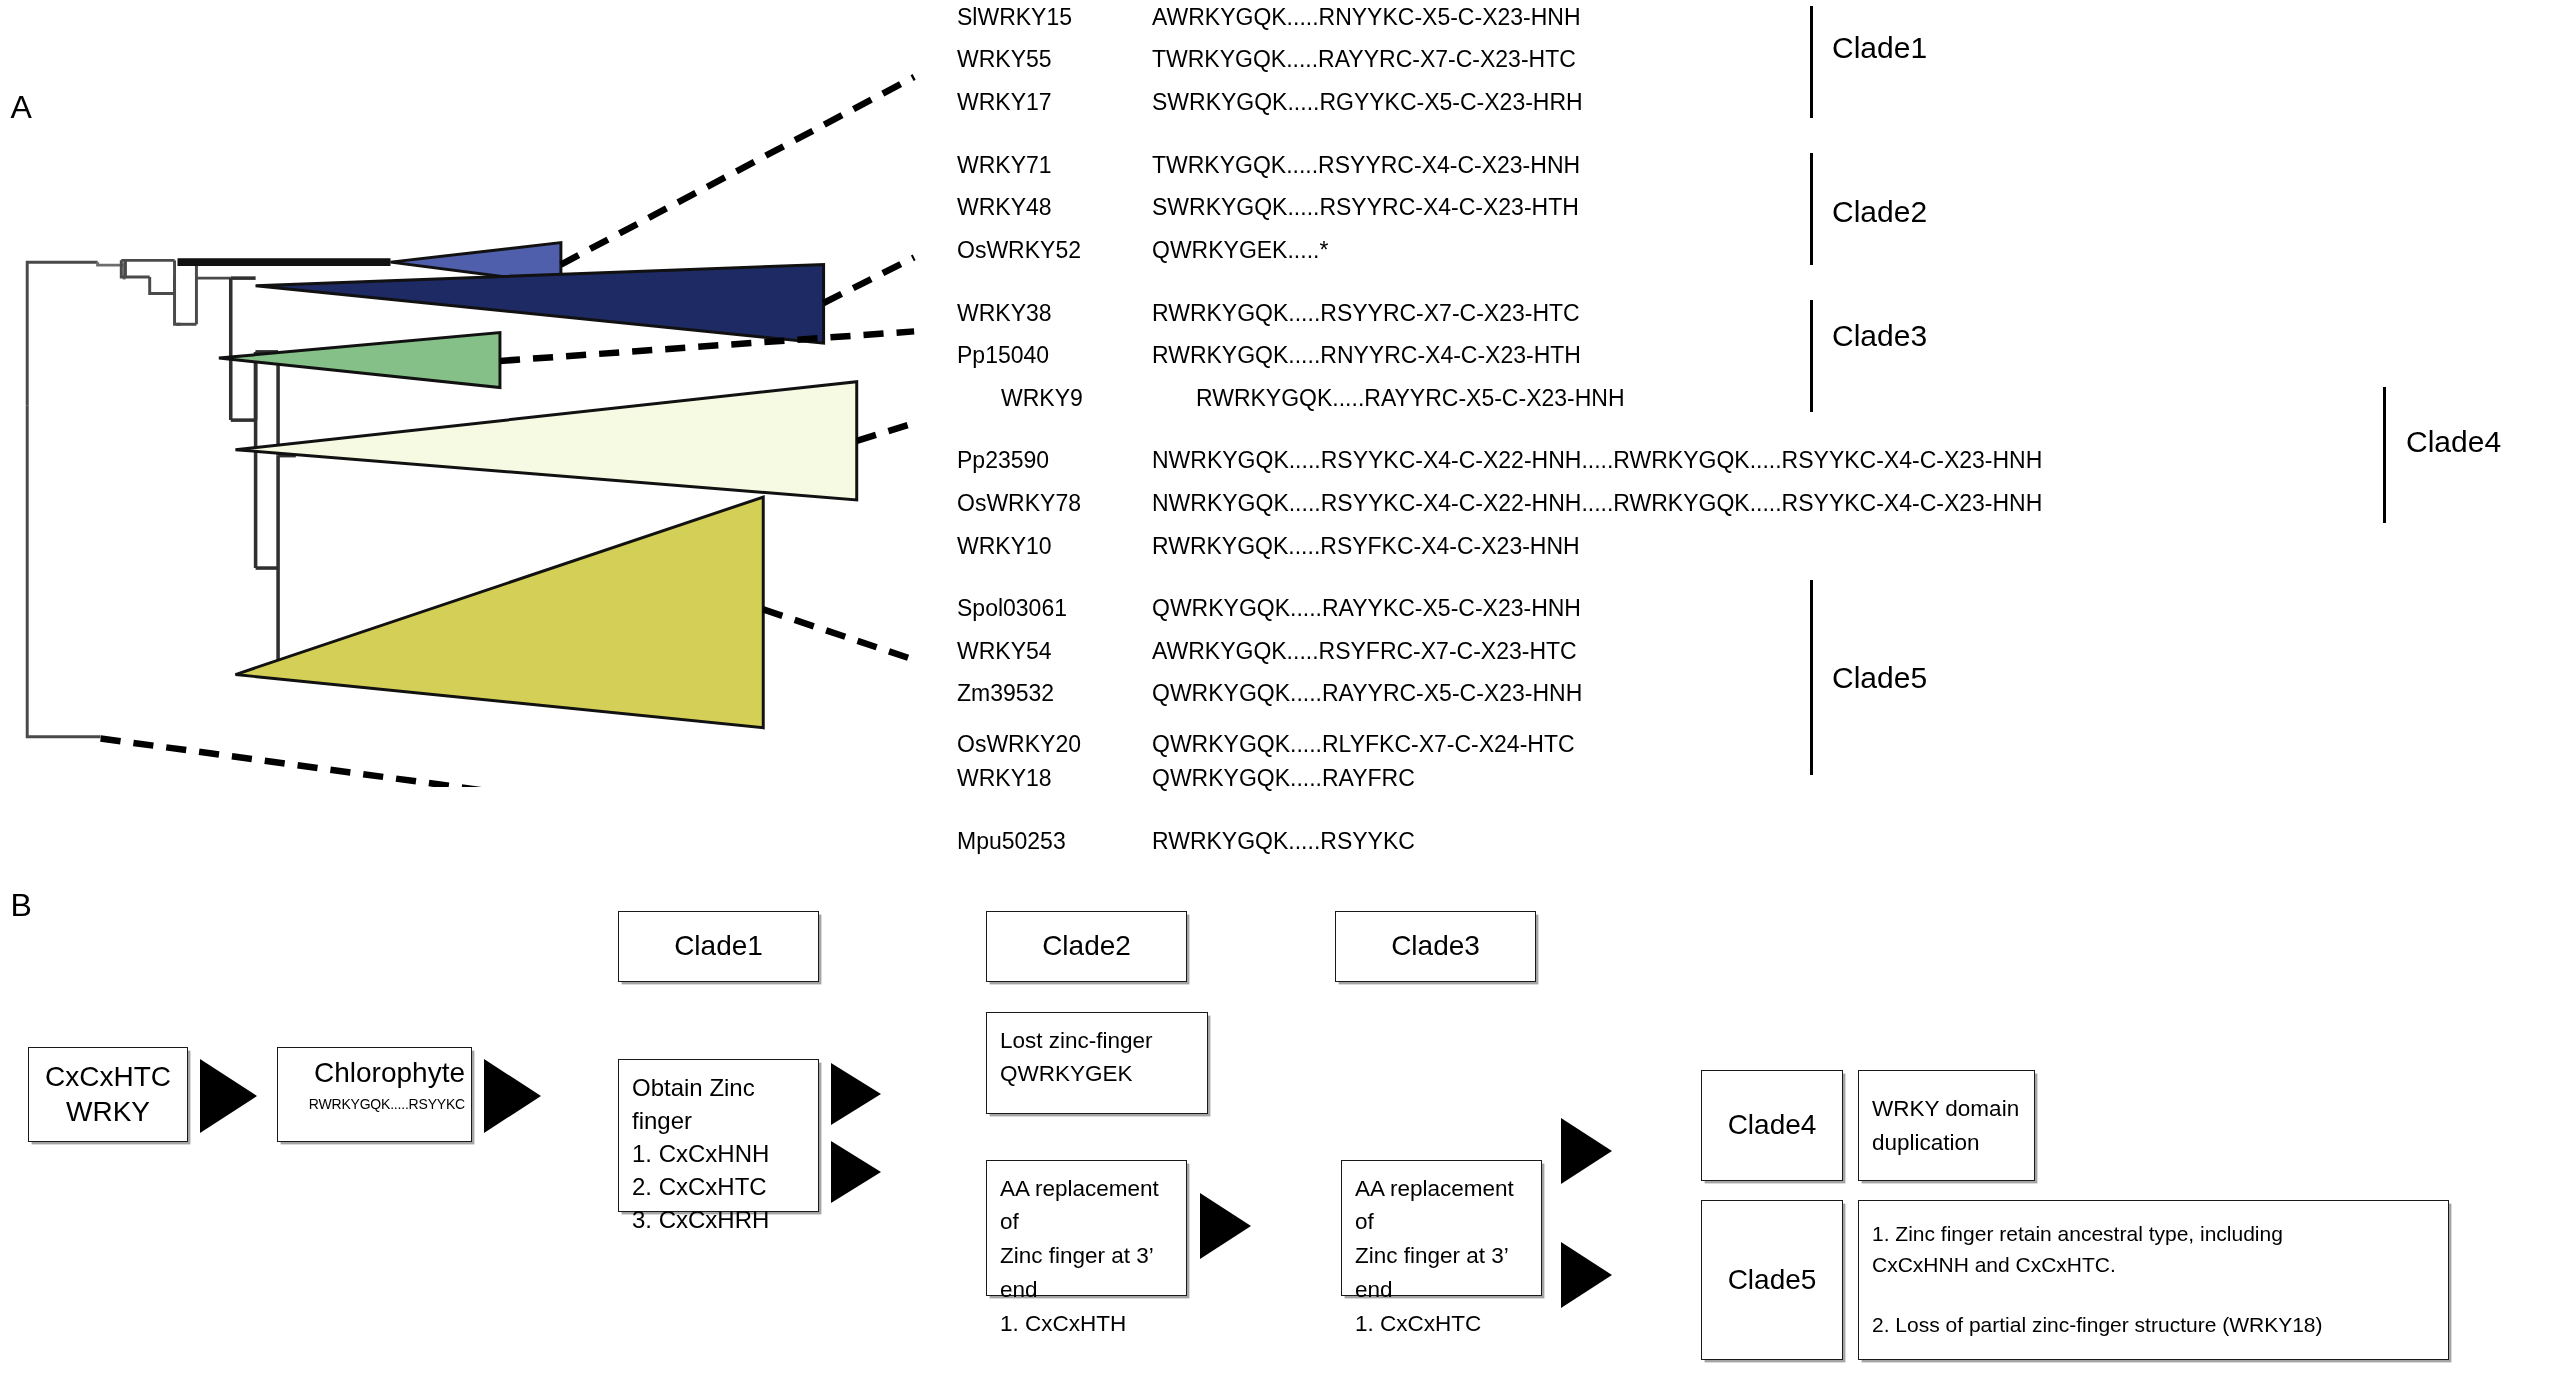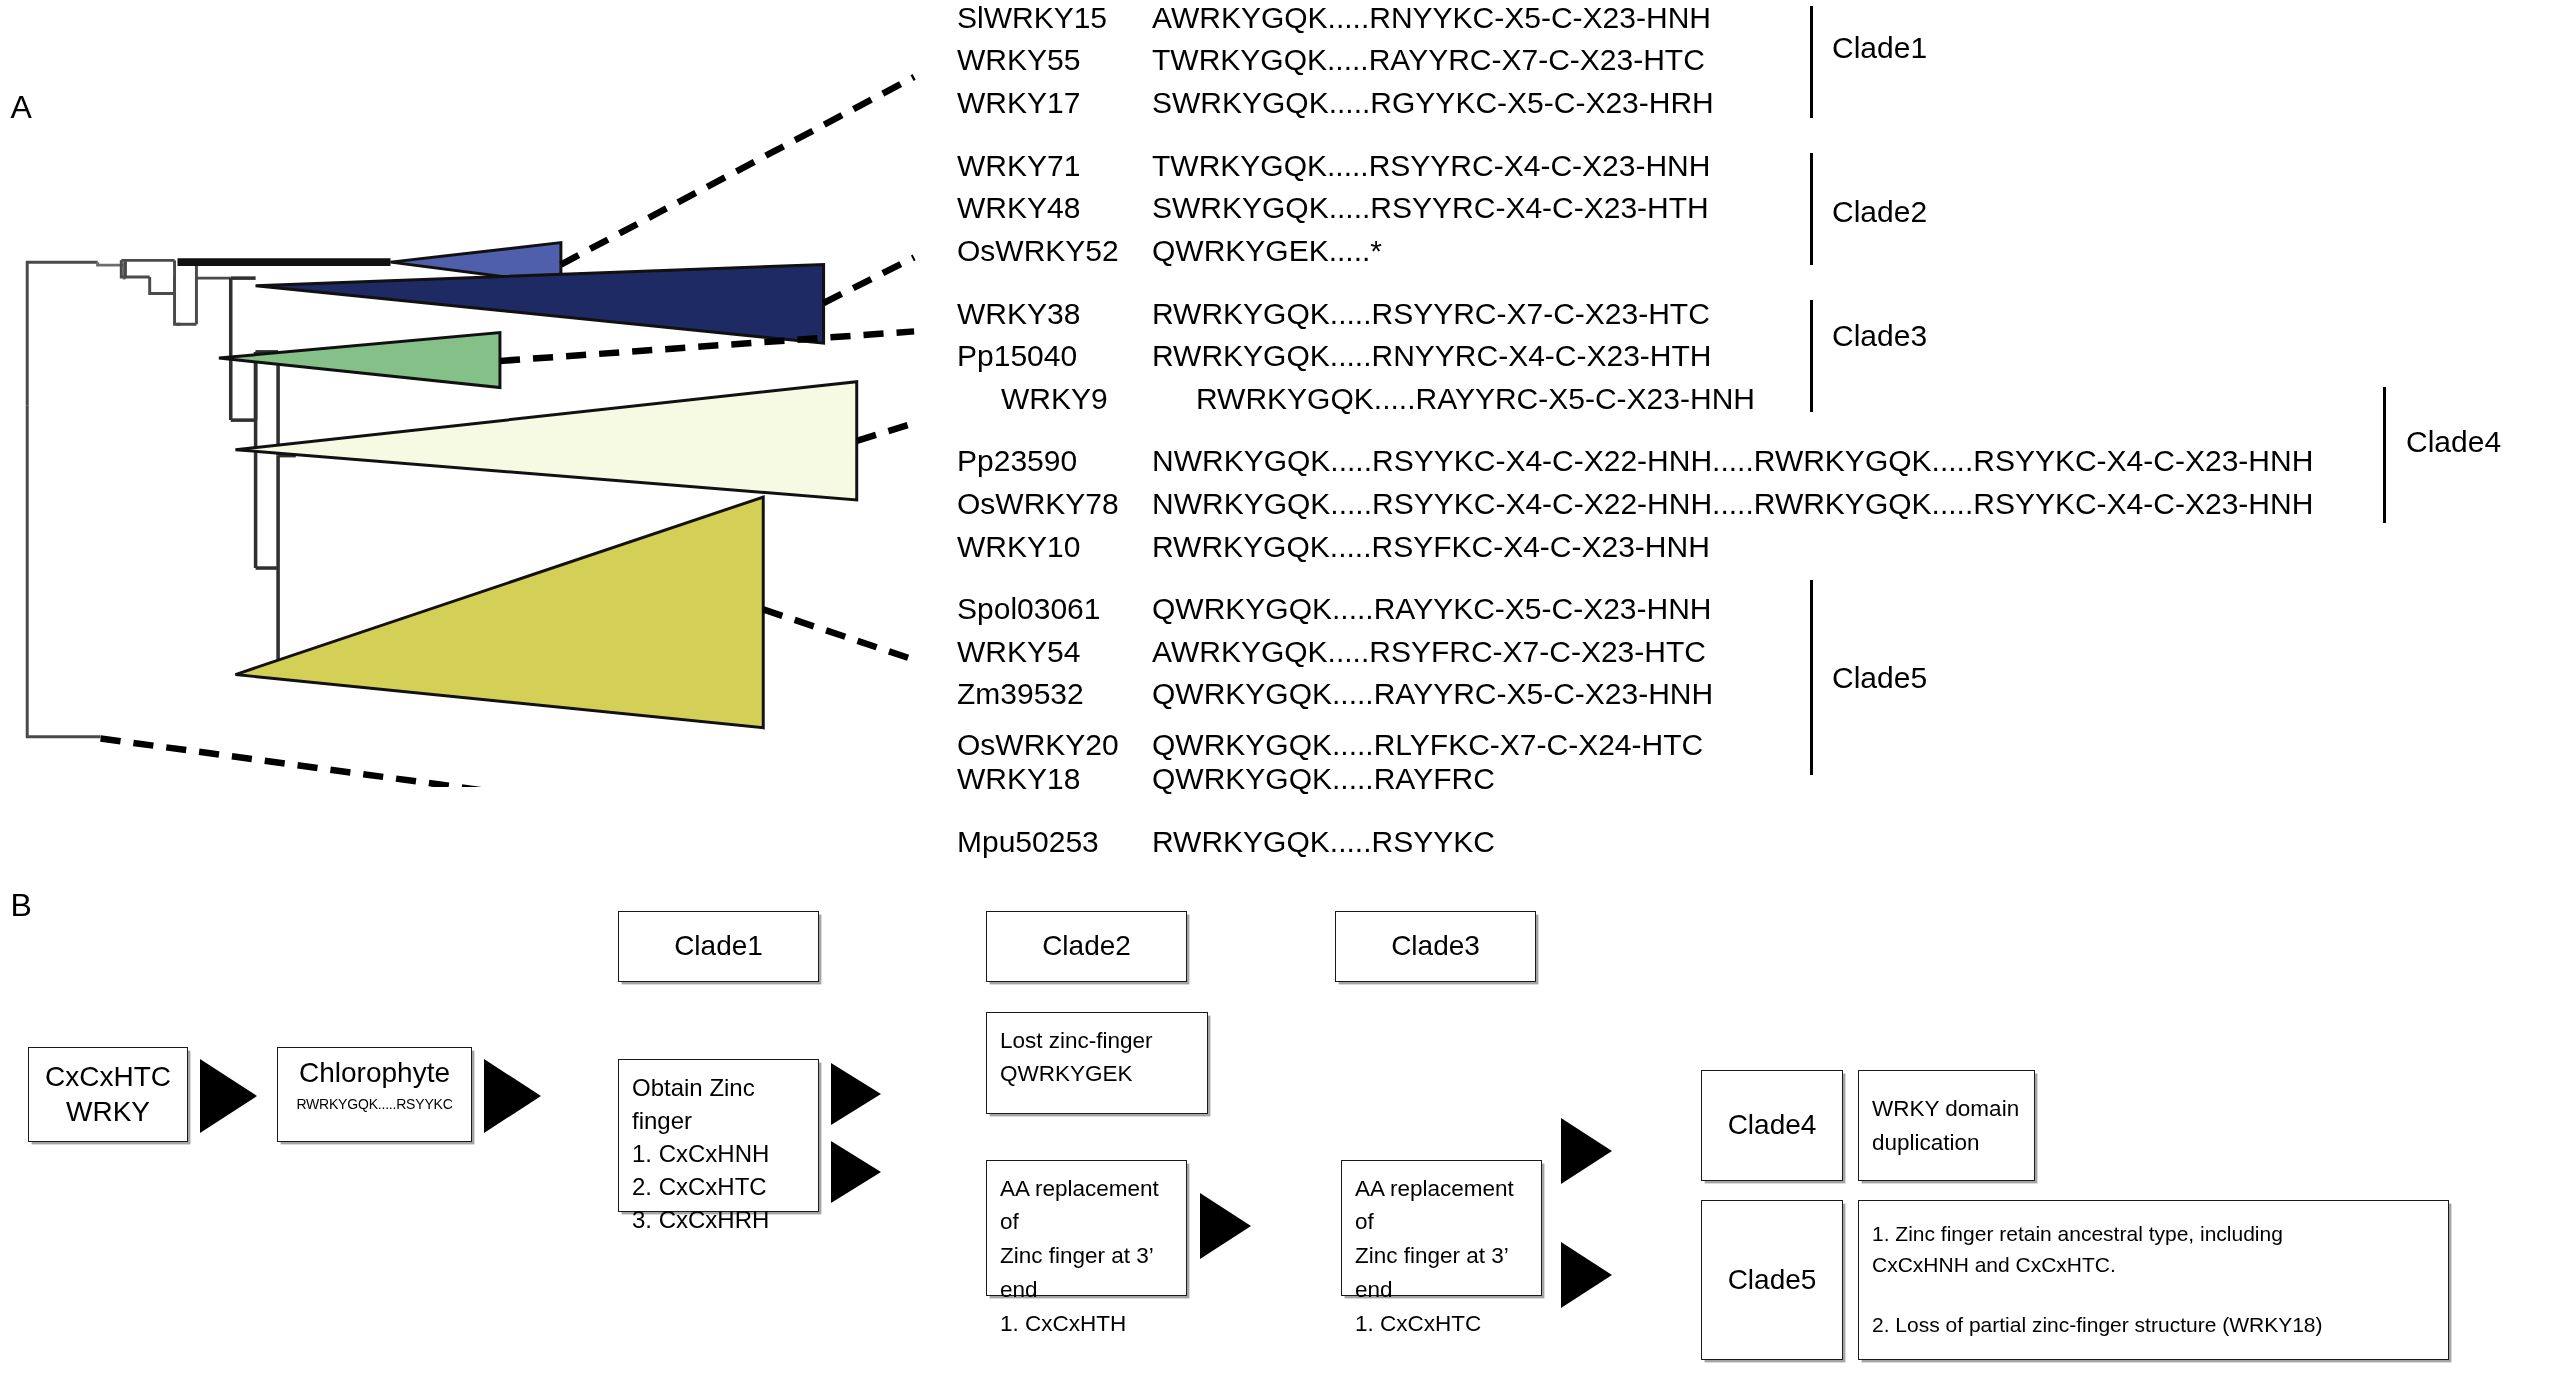--- a/index.html
+++ b/index.html
@@ -23,21 +23,21 @@
     letter-spacing:0.3px;
     color:#000;
   }
 
   
   .seq-row{
     position:absolute;
     height:37px;
     line-height:37px;
     white-space:nowrap;
-    font-size:30px;
+    font-size:23px;
   }
   .seq-name{
     display:inline-block;
     width:195px;
     text-align:left;
   }
   .seq-val{display:inline-block;}
 
   
   .bracket{
@@ -228,21 +228,21 @@
 
   <div class="abs panel-letter" style="left:10.6px;top:887px;">B</div>
 
   <div class="bx bx-center" style="left:28px;top:1047px;width:160px;height:95px;">
     <span class="b-title" style="white-space:pre-line;">CxCxHTC
 WRKY</span>
   </div>
   <div class="arrow" style="left:200px;top:1059px;border-width:37px 0 37px 57px;"></div>
 
   <div class="bx" style="left:277px;top:1047px;width:195px;height:95px;">
-    <div style="padding:8.3px 6px 0 6px;text-align:center;">
+    <div style="padding:8.3px 6px 0 6px;text-align:right;">
       <span class="b-title">Chlorophyte</span>
       <span class="b-small" style="display:block;margin-top:6px;">RWRKYGQK.....RSYYKC</span>
     </div>
   </div>
   <div class="arrow" style="left:484px;top:1059px;border-width:37px 0 37px 57px;"></div>
 
   <div class="bx bx-center" style="left:618px;top:911px;width:201px;height:71px;">
     <span class="b-title">Clade1</span>
   </div>
   <div class="bx bx-pad" style="left:618px;top:1059px;width:201px;height:153px;">

